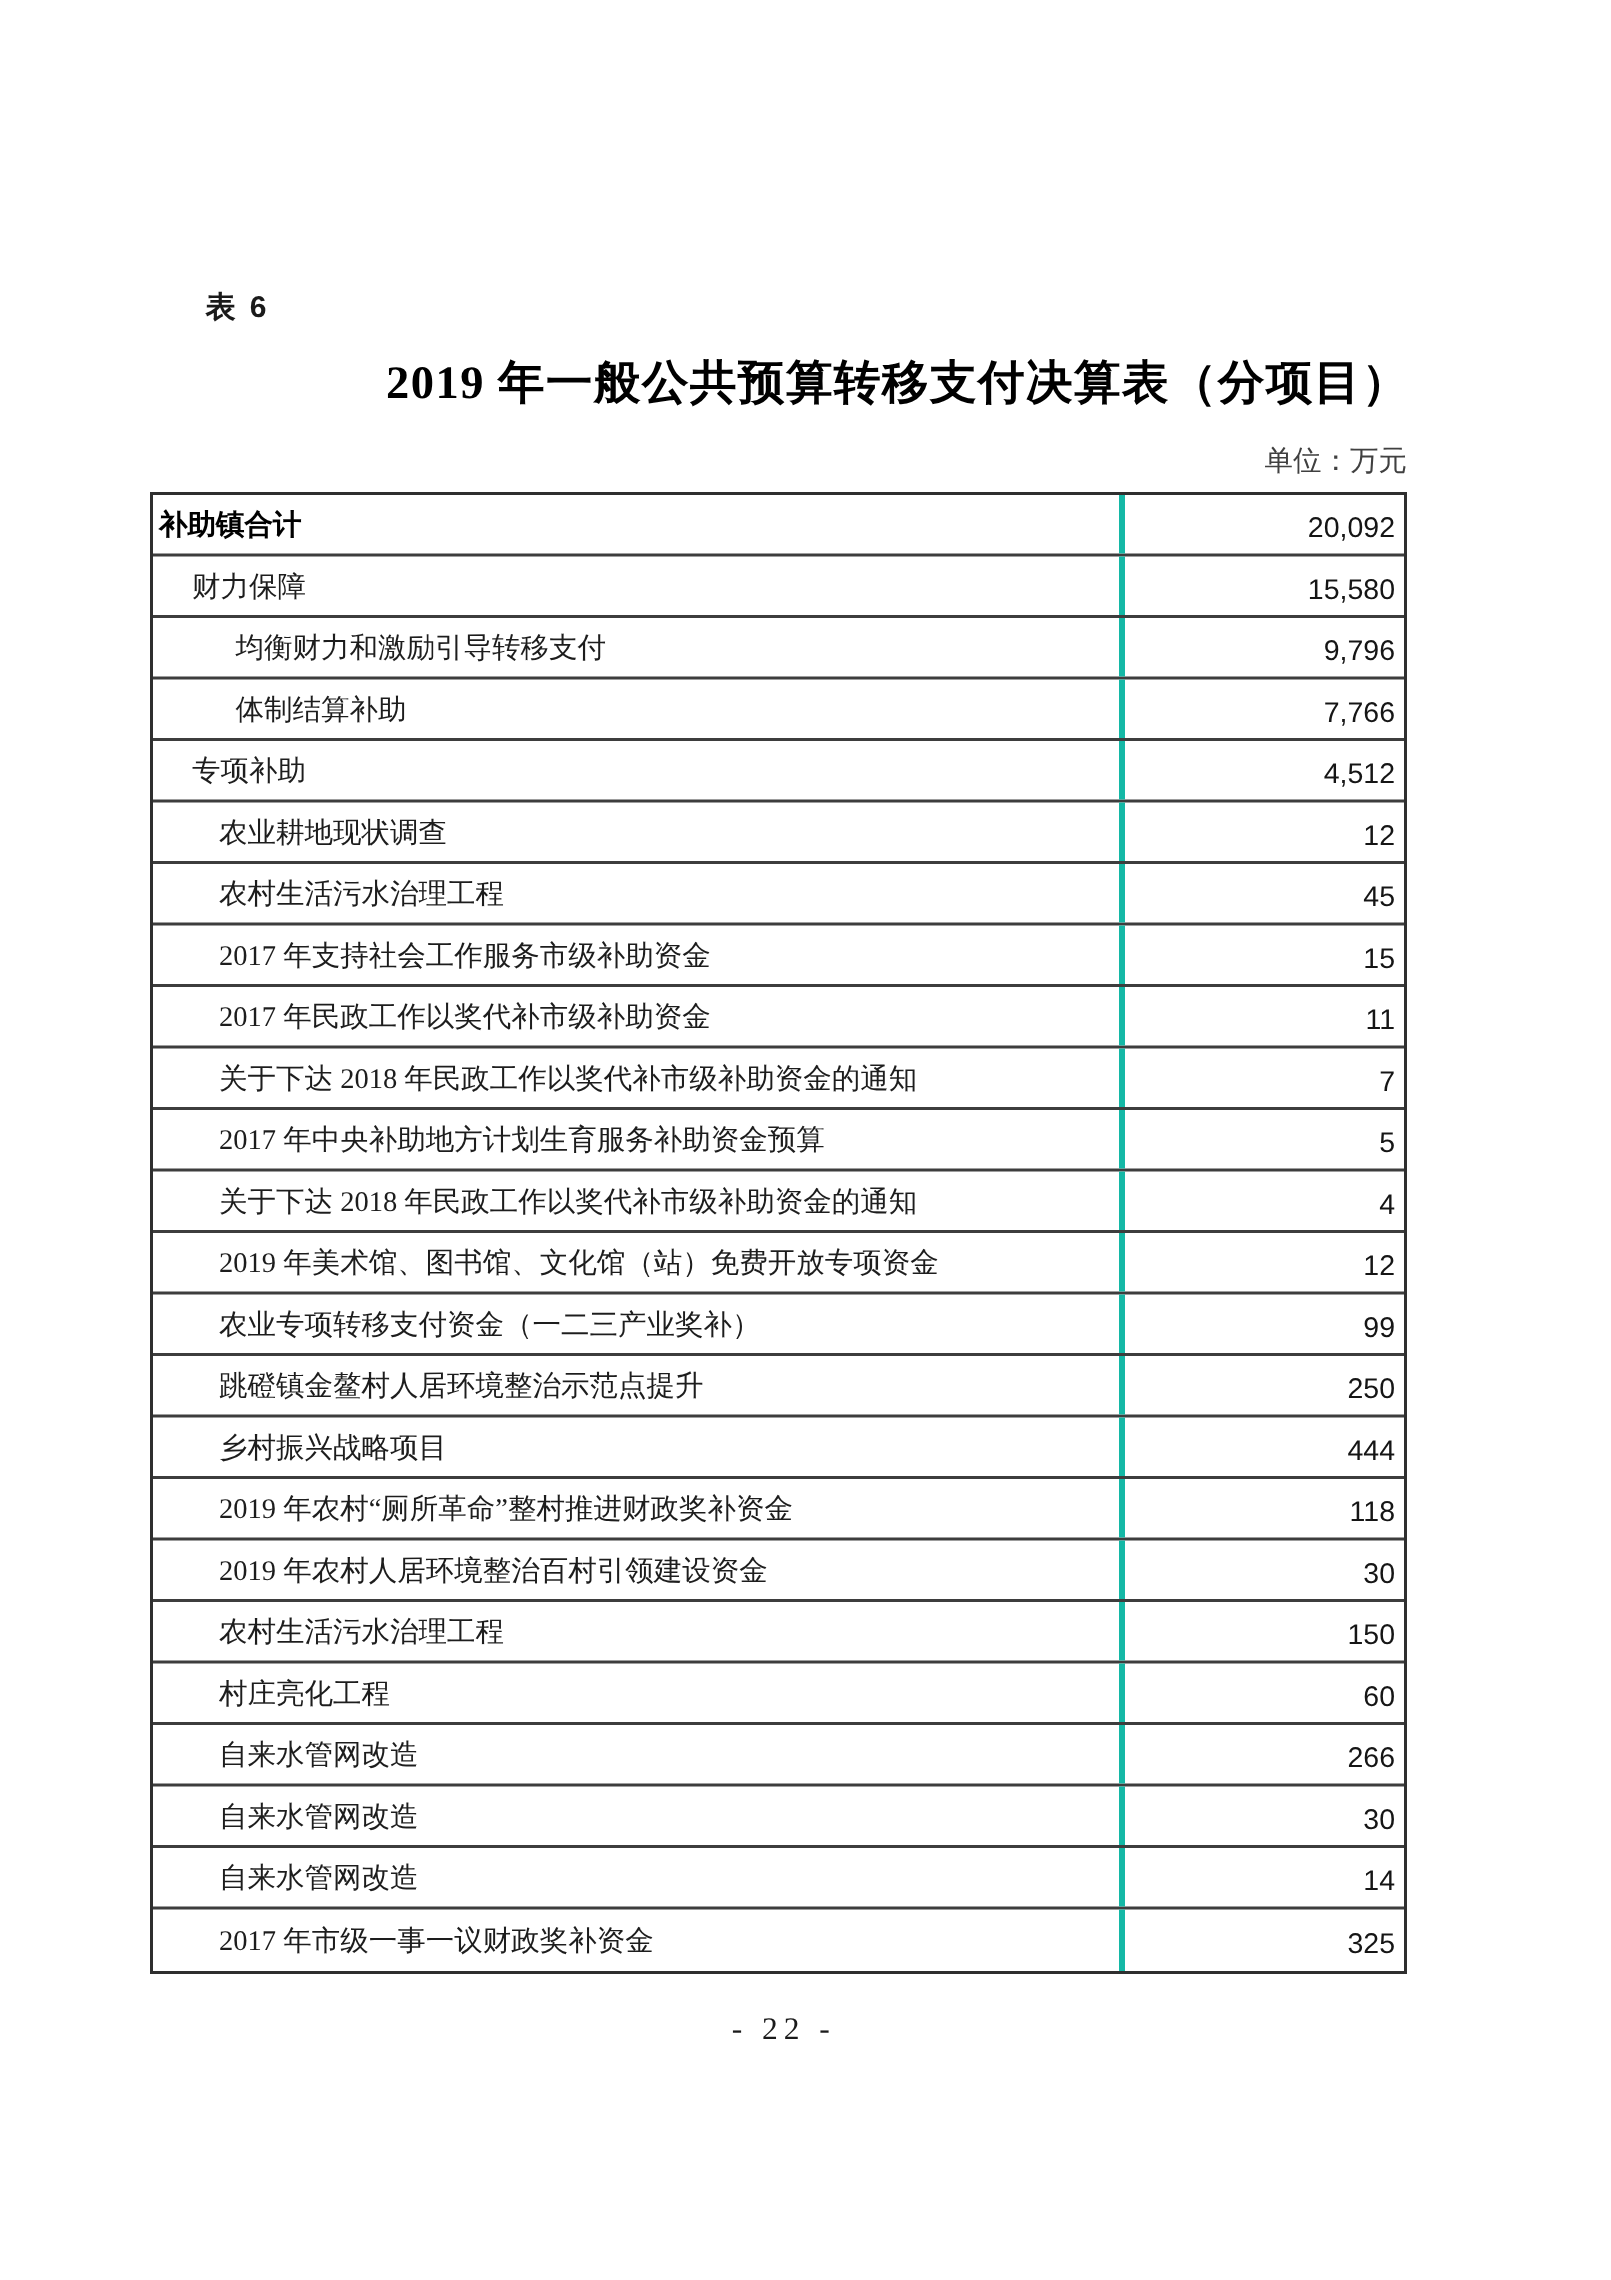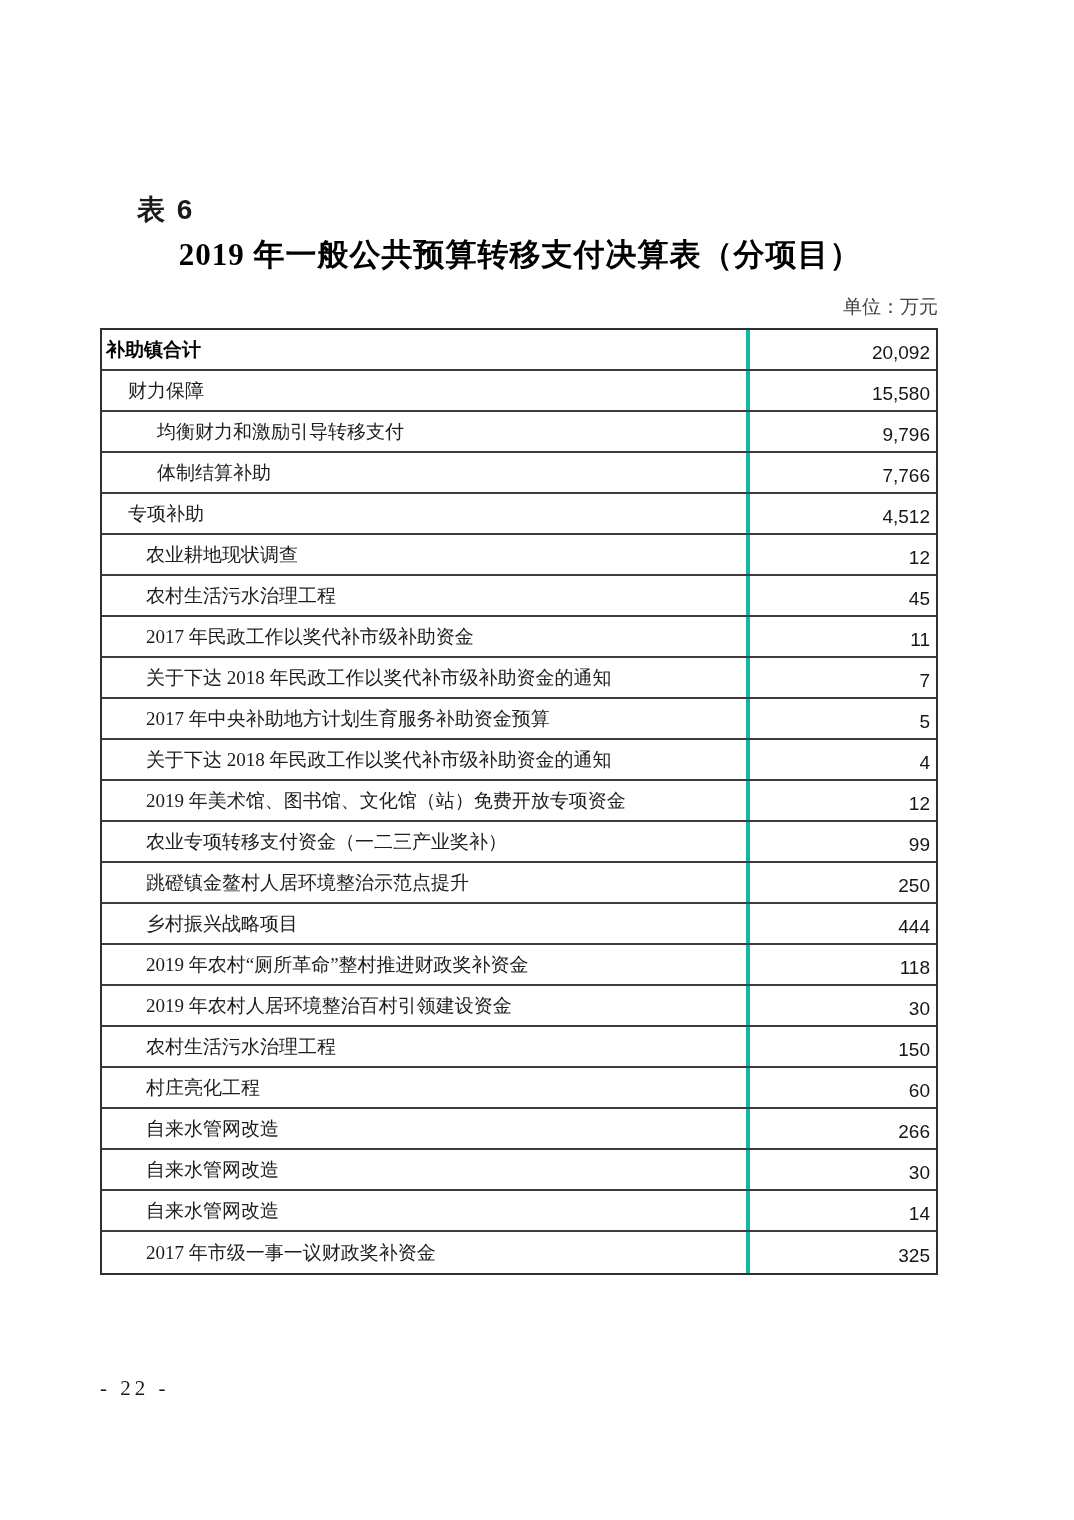--- a/index.html
+++ b/index.html
@@ -16,30 +16,30 @@
     color: #111111;
     overflow: hidden;
     font-family: "Liberation Serif", "DejaVu Serif", serif;
   }
   .table-label {
     position: absolute;
     left: 137px;
     top: 191px;
     font-family: "Liberation Sans", "DejaVu Sans", sans-serif;
     font-weight: 700;
-    font-size: 28px;
+    font-size: 20px;
     letter-spacing: 2px;
     color: #1a1a1a;
   }
   .doc-title {
     position: absolute;
     left: 100px;
     top: 234px;
     width: 840px;
-    text-align: center;
+    text-align: right;
     font-family: "Liberation Serif", "DejaVu Serif", serif;
     font-weight: 700;
     font-size: 31px;
     letter-spacing: 1px;
     color: #000000;
     white-space: nowrap;
   }
   .unit-line {
     position: absolute;
     left: 100px;
@@ -88,23 +88,23 @@
     font-size: 19px;
     color: #151515;
   }
   .lv0 .cell-name { padding-left: 4px;  font-weight: 700; color: #000; }
   .lv1 .cell-name { padding-left: 26px; }
   .lv2 .cell-name { padding-left: 55px; }
   .lv3 .cell-name { padding-left: 44px; }
   .page-number {
     position: absolute;
     left: 100px;
-    top: 1376px;
+    top: 1340px;
     width: 845px;
-    text-align: left;
+    text-align: center;
     font-size: 21px;
     letter-spacing: 4px;
     color: #1a1a1a;
   }
 </style>
 </head>
 <body>
 
 <div class="page">
 
@@ -138,20 +138,24 @@
         </div>
         <div class="trow lv3">
           <div class="cell-name">农业耕地现状调查</div>
           <div class="cell-value">12</div>
         </div>
         <div class="trow lv3">
           <div class="cell-name">农村生活污水治理工程</div>
           <div class="cell-value">45</div>
         </div>
         <div class="trow lv3">
+          <div class="cell-name">2017 年支持社会工作服务市级补助资金</div>
+          <div class="cell-value">15</div>
+        </div>
+        <div class="trow lv3">
           <div class="cell-name">2017 年民政工作以奖代补市级补助资金</div>
           <div class="cell-value">11</div>
         </div>
         <div class="trow lv3">
           <div class="cell-name">关于下达 2018 年民政工作以奖代补市级补助资金的通知</div>
           <div class="cell-value">7</div>
         </div>
         <div class="trow lv3">
           <div class="cell-name">2017 年中央补助地方计划生育服务补助资金预算</div>
           <div class="cell-value">5</div>

